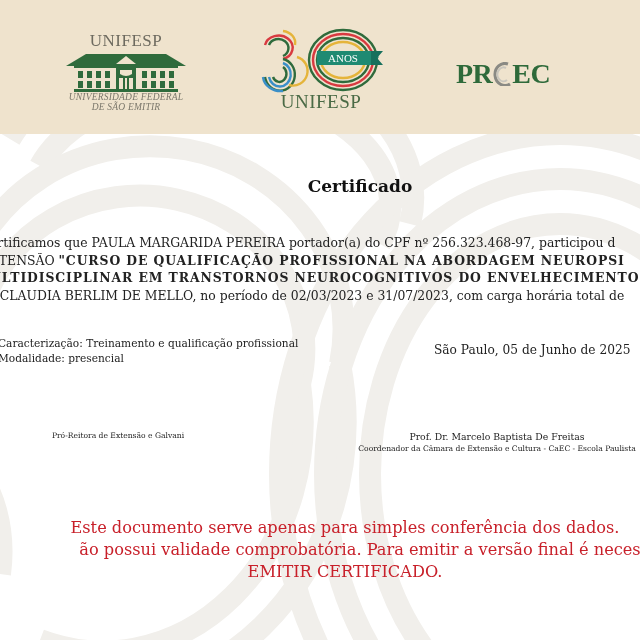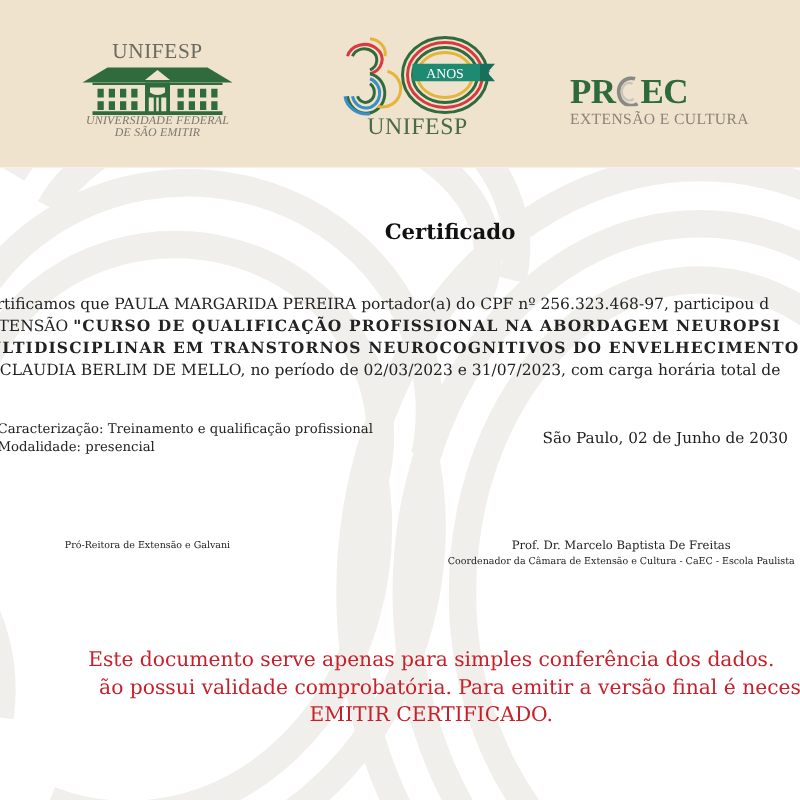--- a/index.html
+++ b/index.html
@@ -18,21 +18,21 @@
 
   
   .logo { position: absolute; }
   .logo-unifesp { left: 64px; top: 32px; width: 124px; height: 80px; text-align: center; }
   .logo-unifesp .u-title {
     font-family: "Liberation Serif", serif; font-size: 17px; color: #6d6a5f; letter-spacing: 0.5px; line-height: 18px;
   }
   .logo-unifesp .u-sub {
     font-family: "Liberation Serif", serif; font-size: 9.5px; color: #7b776b; line-height: 10px; letter-spacing: 0.2px; font-style: italic;
   }
-  .logo-30 { left: 272px; top: 27px; width: 124px; height: 86px; }
+  .logo-30 { left: 259px; top: 27px; width: 124px; height: 86px; }
   .logo-30 .u-title-30 {
     position: absolute; left: 0; top: 64px; width: 124px; text-align: center;
     font-family: "Liberation Serif", serif; font-size: 19px; color: #4a6a45; letter-spacing: 0.5px;
   }
   .logo-proec { left: 456px; top: 59px; width: 150px; height: 66px; }
   .logo-proec .p-title {
     font-family: "Liberation Serif", serif; font-weight: bold; font-size: 28px; color: #2e6a3a; line-height: 30px; letter-spacing: -0.5px;
   }
   .logo-proec .p-sub {
     font-family: "Liberation Serif", serif; font-size: 12.5px; color: #8a8578; line-height: 13px; letter-spacing: 0.3px;
@@ -142,21 +142,20 @@
   <div class="u-title-30">UNIFESP</div>
 </div>
 
 <div class="logo logo-proec">
   <div class="p-title">
     <span>PR</span><svg width="20" height="24" viewBox="0 0 20 24" style="vertical-align:-3px">
         <path d="M16 2 A10 11 0 1 0 18 22" fill="none" stroke="#8a8a84" stroke-width="3"></path>
         <path d="M14 6 A6 7 0 1 0 15 18" fill="none" stroke="#c9c6bd" stroke-width="2"></path>
       </svg><span>EC</span>
   </div>
-  <div class="p-sub">EXTENSÃO E CULTURA</div>
 </div>
 
 <div class="watermark">
   <svg width="640" height="506" viewBox="0 0 640 506">
     <g fill="none" stroke="#f1efeb" stroke-width="22">
 
       <path d="M10 5 A210 150 0 0 1 410 90"></path>
       <path d="M40 32 A170 110 0 0 1 380 110"></path>
       <path d="M-40 160 A180 170 0 0 1 340 230"></path>
       <path d="M-20 180 A150 140 0 0 1 300 250"></path>
@@ -178,21 +177,21 @@
   <span class="line"><span>XTENSÃO </span><b>"CURSO DE QUALIFICAÇÃO PROFISSIONAL NA ABORDAGEM NEUROPSI</b></span>
   <span class="line"><b>ULTIDISCIPLINAR EM TRANSTORNOS NEUROCOGNITIVOS DO ENVELHECIMENTO I"</b></span>
   <span class="line">r CLAUDIA BERLIM DE MELLO, no período de 02/03/2023 e 31/07/2023, com carga horária total de</span>
 </div>
 
 <div class="meta">
   <div>Caracterização: Treinamento e qualificação profissional</div>
   <div>Modalidade: presencial</div>
 </div>
 
-<div class="date">São Paulo, 02 de Junho de 2030</div>
+<div class="date">São Paulo, 05 de Junho de 2025</div>
 
 <div class="sig sig-left">
   <div class="role">Pró-Reitora de Extensão e Galvani</div>
 </div>
 <div class="sig sig-right">
   <div class="name">Prof. Dr.  Marcelo Baptista De Freitas</div>
   <div class="role">Coordenador da Câmara de Extensão e Cultura - CaEC - Escola Paulista</div>
 </div>
 
 <div class="notice">

